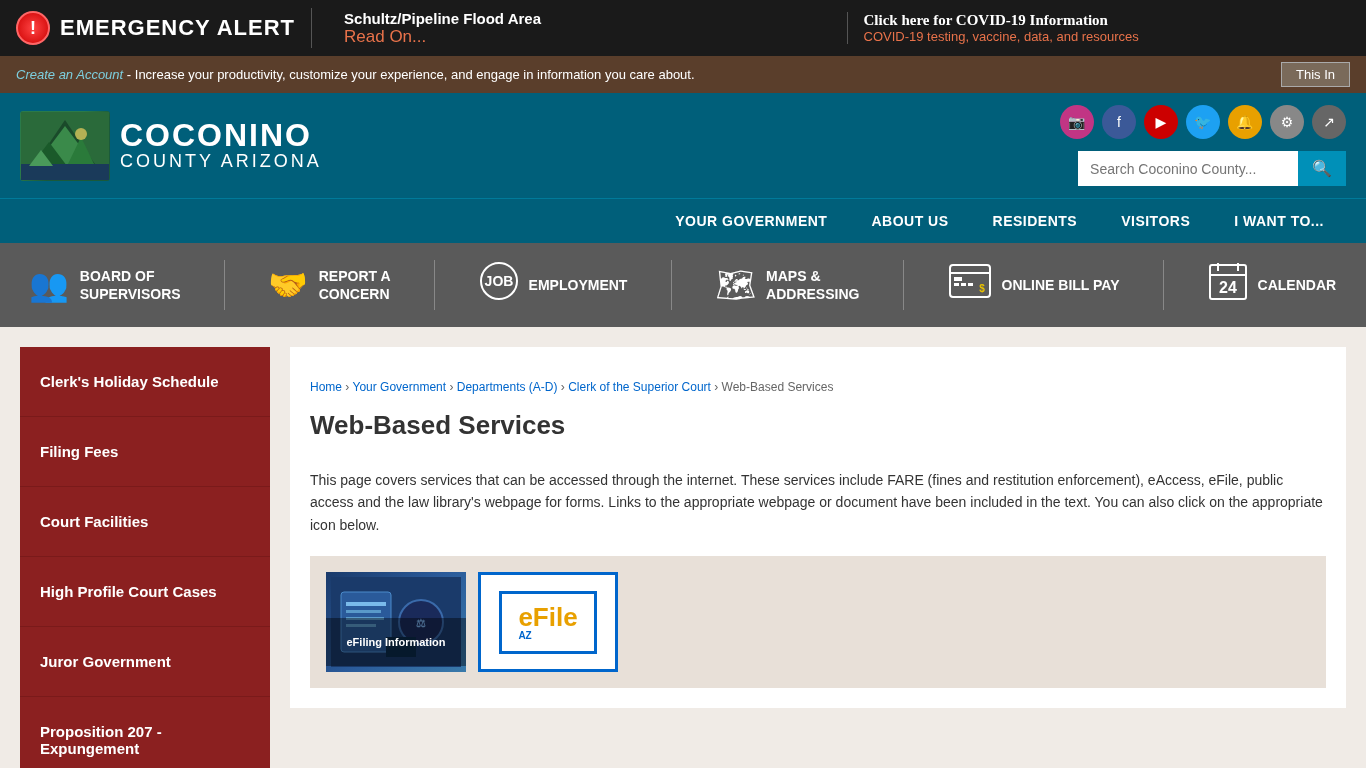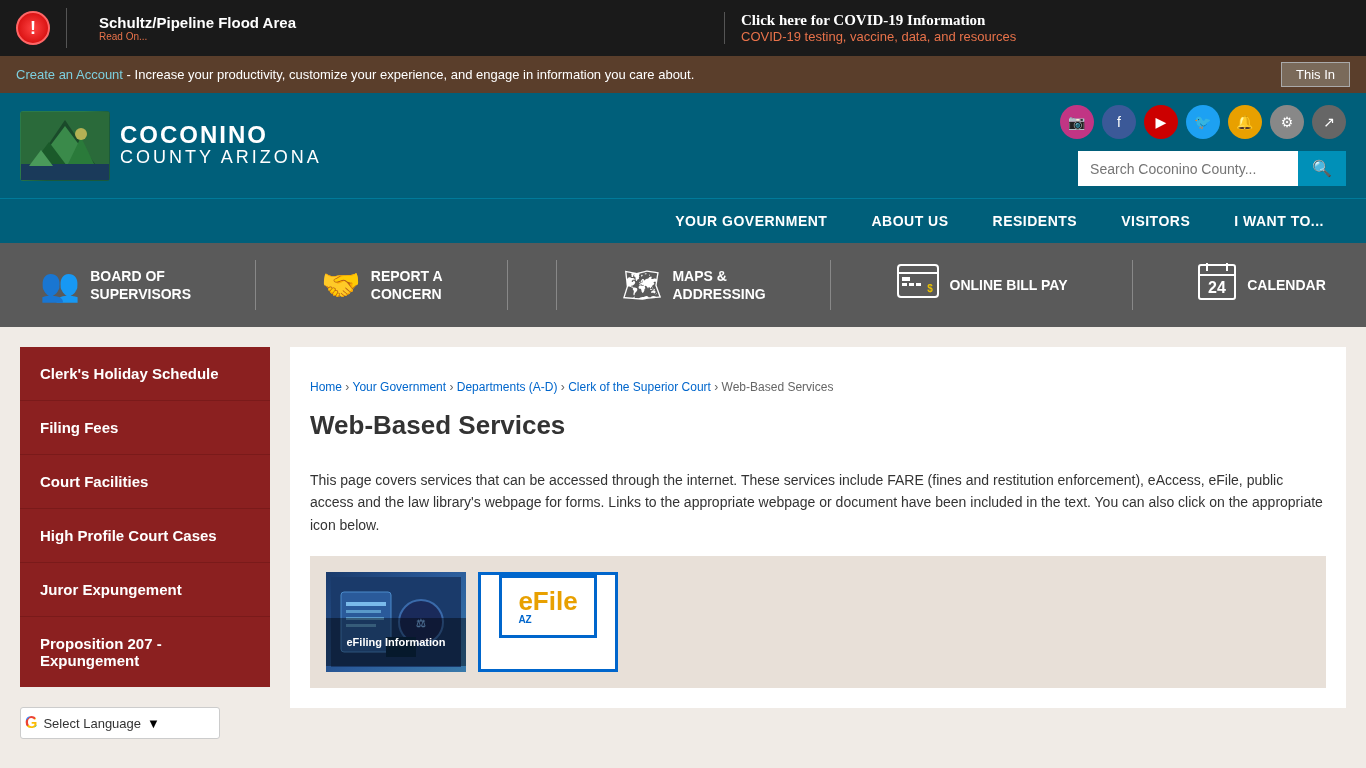--- a/index.html
+++ b/index.html
@@ -29,36 +29,36 @@
       font-size: 18px; font-weight: bold; color: white;
       border: 2px solid #ff6666;
       flex-shrink: 0;
     }
     .emergency-title {
       font-size: 22px; font-weight: 900; letter-spacing: 1px; color: white; text-transform: uppercase;
     }
     .emergency-divider { width: 1px; background: #555; height: 40px; }
     .emergency-middle { flex: 1; padding-left: 16px; }
     .emergency-middle .flood-title { color: white; font-size: 15px; font-weight: bold; }
-    .emergency-middle .read-on { color: #e8724a; font-size: 10px; }
+    .emergency-middle .read-on { color: #e8724a; font-size: 17px; }
     .emergency-right { flex: 1; padding-left: 16px; border-left: 1px solid #555; }
     .emergency-right .covid-title { color: white; font-size: 15px; font-weight: bold; font-family: Liberation Serif, serif; }
     .emergency-right .covid-sub { color: #e8724a; font-size: 13px; }
 
     
     .account-bar {
       background: #5a3e2b;
       color: white;
       padding: 6px 16px;
       display: flex;
       align-items: center;
       justify-content: space-between;
       font-size: 13px;
     }
-    .account-bar a { color: #7dcfdf; text-decoration: none; }
+    .account-bar a { color: #7dcfdf; text-decoration: none; font-style: italic; }
     .sign-in-btn {
       background: #7a6a5a;
       color: white;
       border: 1px solid #aaa;
       padding: 4px 14px;
       cursor: pointer;
       font-size: 13px;
     }
 
     
@@ -69,21 +69,21 @@
       align-items: center;
       justify-content: space-between;
     }
     .logo-area { display: flex; align-items: center; gap: 10px; }
     .logo-box {
       width: 90px; height: 70px;
       background: linear-gradient(135deg, #2a7a4a 40%, #1a5a3a 60%);
       display: flex; align-items: center; justify-content: center;
       border-radius: 3px; overflow: hidden; position: relative;
     }
-    .logo-text-area h1 { color: white; font-size: 24px; font-weight: 900; letter-spacing: 2px; line-height: 1; }
+    .logo-text-area h1 { color: white; font-size: 32px; font-weight: 900; letter-spacing: 2px; line-height: 1; }
     .logo-text-area h2 { color: white; font-size: 18px; font-weight: 400; letter-spacing: 3px; }
     .header-right { display: flex; flex-direction: column; align-items: flex-end; gap: 12px; }
     .social-icons { display: flex; gap: 8px; align-items: center; }
     .social-icon {
       width: 34px; height: 34px; border-radius: 50%;
       display: flex; align-items: center; justify-content: center;
       font-size: 14px; cursor: pointer; color: white;
     }
     .si-instagram { background: #c13584; }
     .si-facebook { background: #3b5998; }
@@ -142,21 +142,21 @@
 
     
     .sidebar {
       width: 270px;
       flex-shrink: 0;
       padding: 0 0 0 20px;
     }
     .sidebar-nav { background: #8B2020; }
     .sidebar-item {
       display: block;
-      padding: 18px 20px;
+      padding: 26px 20px;
       color: white;
       font-size: 15px;
       font-weight: bold;
       cursor: pointer;
       border-bottom: 1px solid #7a1a1a;
       text-decoration: none;
     }
     .sidebar-item.last-item { border-bottom: none; }
     .google-translate {
       margin-top: 20px;
@@ -222,37 +222,38 @@
     .efiling-box {
       background: linear-gradient(135deg, #1a3a6a, #2a5a9a, #3a7aaa);
     }
     .efiling-label {
       position: absolute; bottom: 6px; left: 0; right: 0;
       text-align: center; color: white; font-size: 11px; font-weight: bold;
       background: rgba(0,0,0,0.4); padding: 18px;
     }
     .efile-az-box {
       background: white; border: 3px solid #0066cc;
-      display: flex; flex-direction: column; align-items: center; justify-content: flex-start;
+      display: flex; flex-direction: column; align-items: center; justify-content: center;
     }
     .efile-az-text { font-size: 26px; font-weight: 900; color: #e8a000; line-height: 1; }
     .efile-az-sub { font-size: 10px; color: #0066cc; font-weight: bold; }
 
     .white-bg {
       background: white;
       padding: 20px;
       min-height: 300px;
     }
   </style>
 </head>
 <body>
 
 <div class="emergency-bar">
   <div class="emergency-left">
     <div class="alert-circle">!</div>
+    <span class="emergency-title">EMERGENCY ALERT</span>
   </div>
   <div class="emergency-divider"></div>
   <div class="emergency-middle">
     <div class="flood-title">Schultz/Pipeline Flood Area</div>
     <div class="read-on" style="cursor:pointer;">Read On...</div>
   </div>
   <div class="emergency-right">
     <div class="covid-title" style="cursor:pointer;">Click here for COVID-19 Information</div>
     <div class="covid-sub">COVID-19 testing, vaccine, data, and resources</div>
   </div>
@@ -320,20 +321,31 @@
   </div>
   <div class="quick-link-divider"></div>
   <div class="quick-link-item">
     <div class="quick-link-icon">🤝</div>
     <div class="quick-link-text">
       <span>REPORT A</span><br>
       <span>CONCERN</span>
     </div>
   </div>
   <div class="quick-link-divider"></div>
+  <div class="quick-link-item">
+    <div class="quick-link-icon">
+      <svg width="40" height="40" viewBox="0 0 40 40">
+        <circle cx="20" cy="20" r="18" fill="none" stroke="white" stroke-width="2"></circle>
+        <text x="20" y="25" text-anchor="middle" font-size="14" font-weight="bold" fill="white">JOB</text>
+      </svg>
+    </div>
+    <div class="quick-link-text">
+      <span>EMPLOYMENT</span>
+    </div>
+  </div>
   <div class="quick-link-divider"></div>
   <div class="quick-link-item">
     <div class="quick-link-icon">🗺</div>
     <div class="quick-link-text">
       <span>MAPS &amp;</span><br>
       <span>ADDRESSING</span>
     </div>
   </div>
   <div class="quick-link-divider"></div>
   <div class="quick-link-item">
@@ -370,21 +382,21 @@
 </div>
 
 <div class="content-area">
 
   <div class="sidebar">
     <div class="sidebar-nav">
       <a class="sidebar-item">Clerk's Holiday Schedule</a>
       <a class="sidebar-item">Filing Fees</a>
       <a class="sidebar-item">Court Facilities</a>
       <a class="sidebar-item">High Profile Court Cases</a>
-      <a class="sidebar-item">Juror Expungement</a>
+      <a class="sidebar-item">Juror Government</a>
       <a class="sidebar-item last-item">Proposition 207 - Expungement</a>
     </div>
     <div class="google-translate">
       <span class="google-g">G</span>
       <span class="select-language-text">Select Language</span>
       <select class="translate-select">
         <option>▼</option>
       </select>
     </div>
   </div>

